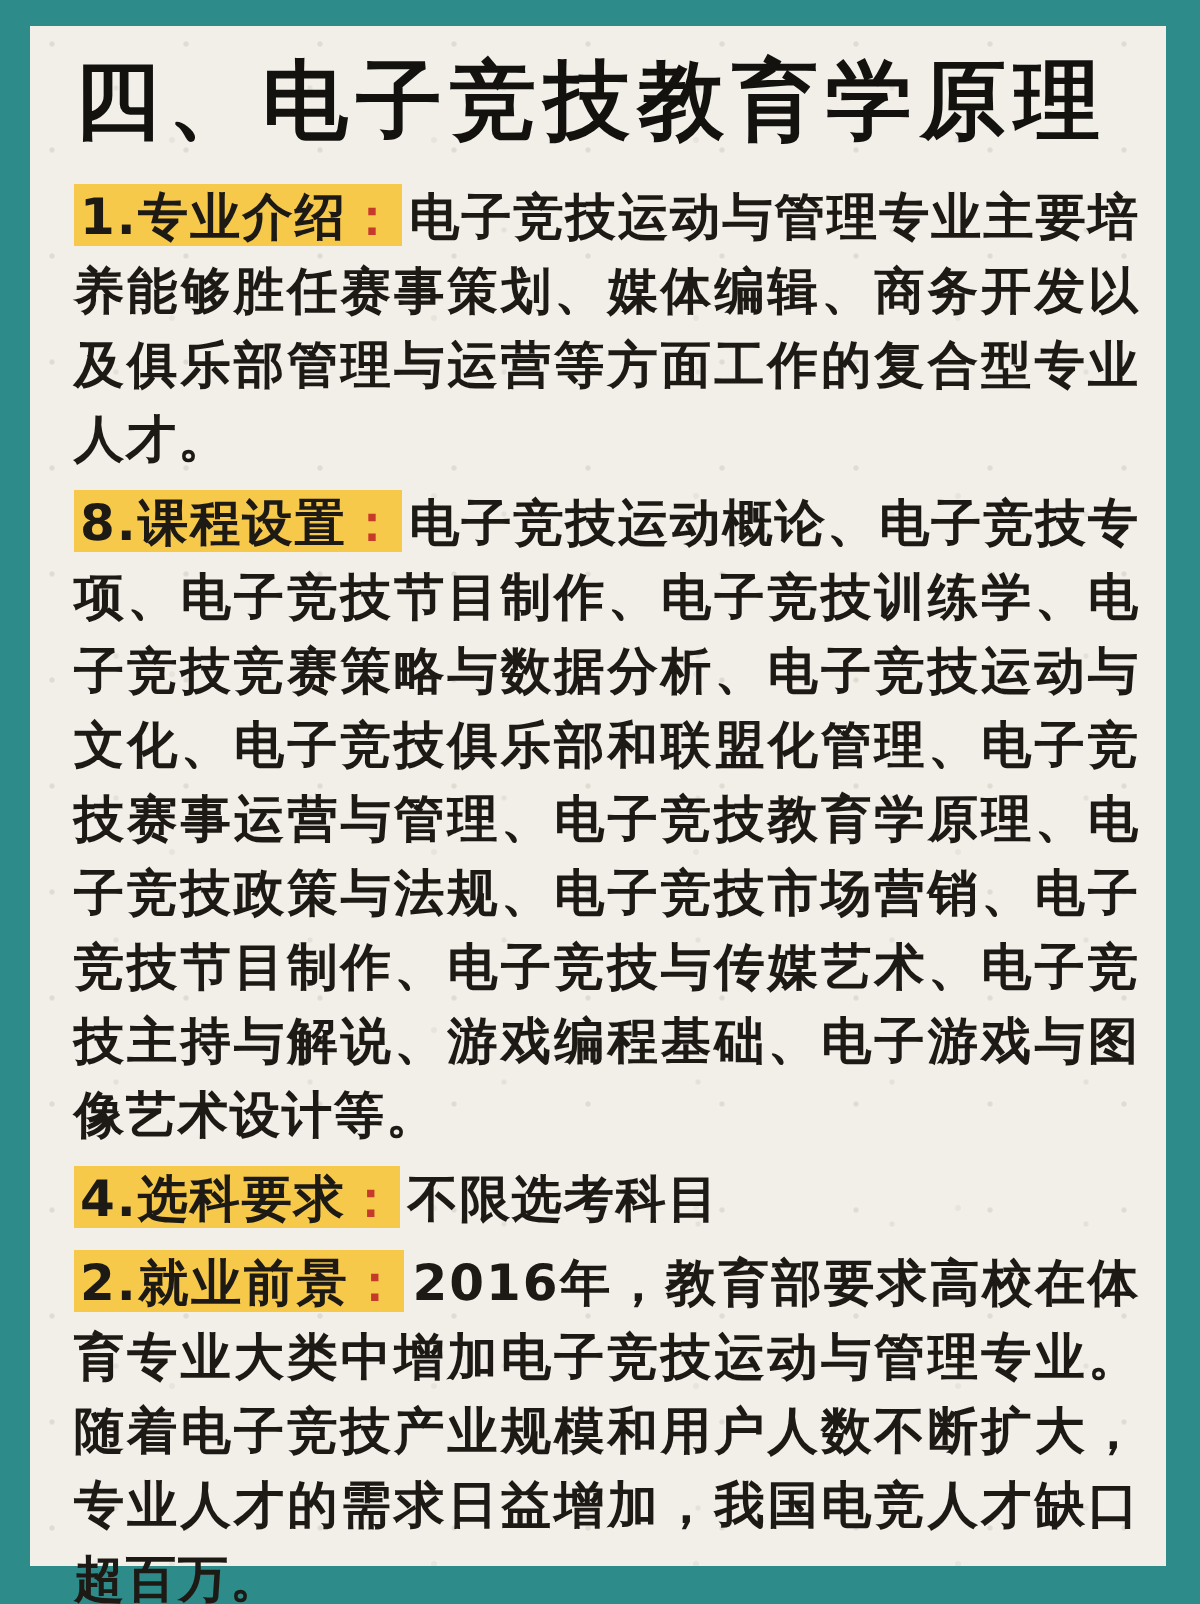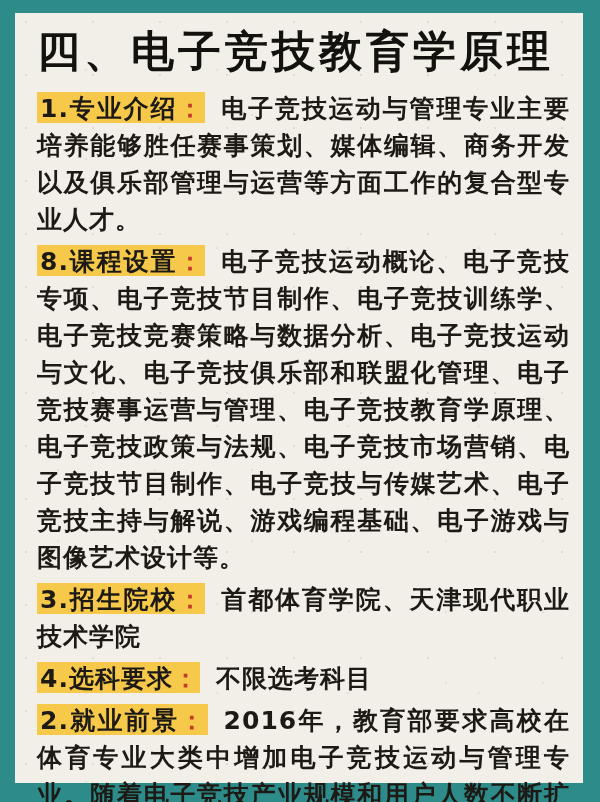--- a/index.html
+++ b/index.html
@@ -41,32 +41,31 @@
     letter-spacing: 1px;
   }
   .label {
     background: #f6c94b;
     padding: 2px 1px 0 3px;
     box-decoration-break: clone;
     margin-top: 44px;
     -webkit-box-decoration-break: clone;
   }
   .colon { color: #c63a2b; }
-  .body-text { margin-left: 16px; }
+  .body-text { margin-left: 4px; }
 </style>
 </head>
 <body>
 
 <div class="paper">
   <h1 class="title">四、电子竞技教育学原理</h1>
   <div id="sections">
   <p class="section"><span class="label"><span class="label-text">1.专业介绍</span><span class="colon">：</span></span><span class="body-text">电子竞技运动与管理专业主要培养能够胜任赛事策划、媒体编辑、商务开发以及俱乐部管理与运营等方面工作的复合型专业人才。</span></p>
 
   <p class="section"><span class="label"><span class="label-text">8.课程设置</span><span class="colon">：</span></span><span class="body-text">电子竞技运动概论、电子竞技专项、电子竞技节目制作、电子竞技训练学、电子竞技竞赛策略与数据分析、电子竞技运动与文化、电子竞技俱乐部和联盟化管理、电子竞技赛事运营与管理、电子竞技教育学原理、电子竞技政策与法规、电子竞技市场营销、电子竞技节目制作、电子竞技与传媒艺术、电子竞技主持与解说、游戏编程基础、电子游戏与图像艺术设计等。</span></p>
 
-  <p class="section"><span class="label"><span class="label-text">3.招生院校</span><span class="colon">：</span></span><span class="body-text">首都体育学院、天津现代职业技术学院</span></p>
 
   <p class="section"><span class="label"><span class="label-text">4.选科要求</span><span class="colon">：</span></span><span class="body-text">不限选考科目</span></p>
 
   <p class="section"><span class="label"><span class="label-text">2.就业前景</span><span class="colon">：</span></span><span class="body-text">2016年，教育部要求高校在体育专业大类中增加电子竞技运动与管理专业。随着电子竞技产业规模和用户人数不断扩大，专业人才的需求日益增加，我国电竞人才缺口超百万。</span></p>
 
 </div>
 </div>
 
 </body></html>

